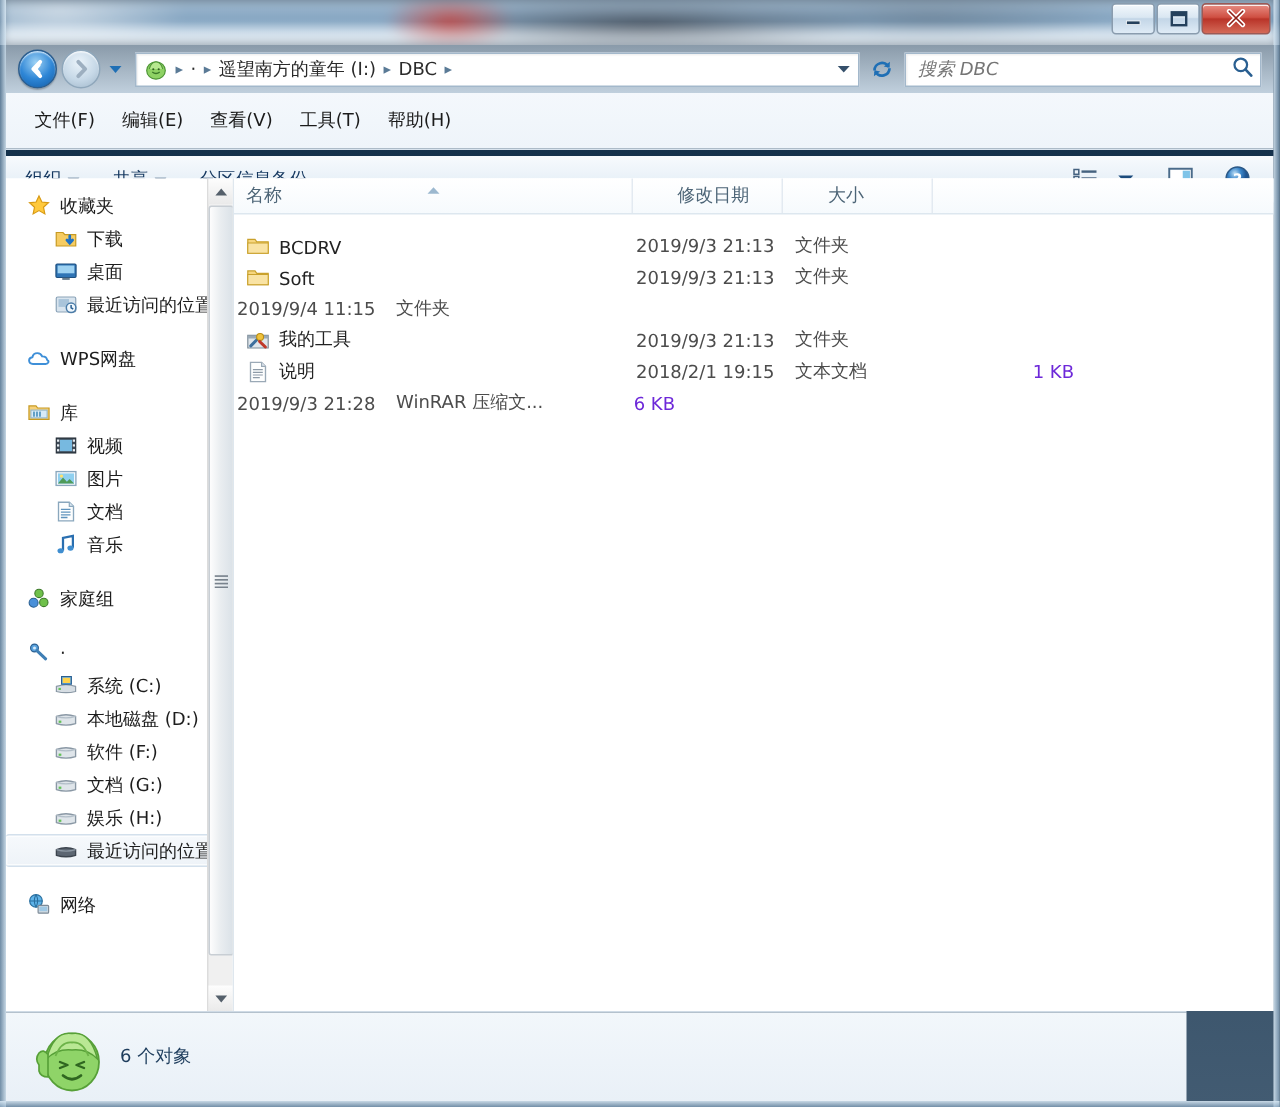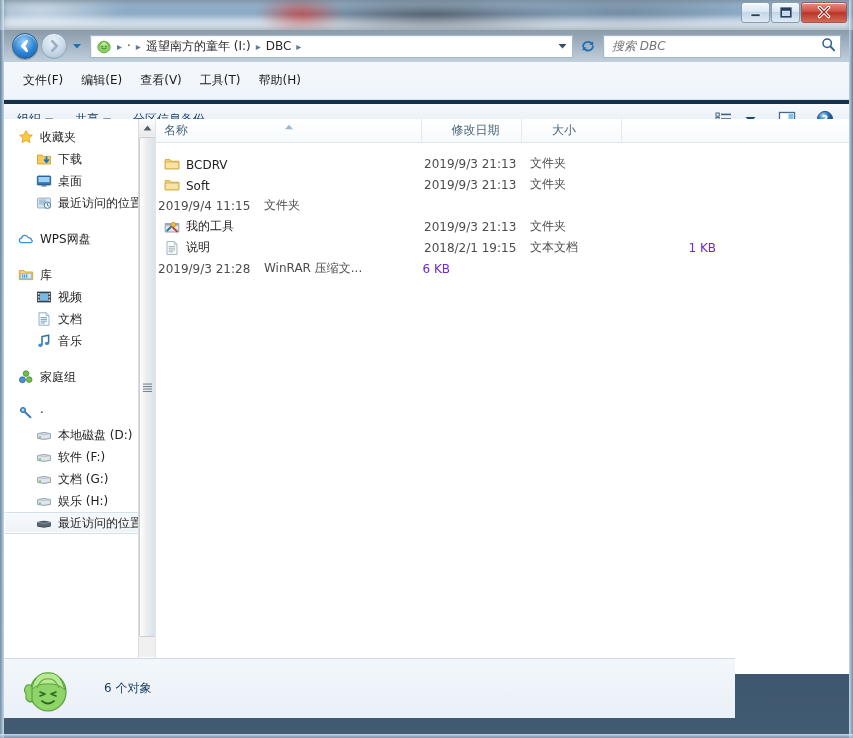--- a/index.html
+++ b/index.html
@@ -208,24 +208,24 @@
     font-size: 12px; color: #222; cursor: default;
   }
   .cell-name { width: 266px; display:flex; align-items:flex-end; gap:6px; padding-left: 8px; overflow:hidden; white-space:nowrap; }
   .cell-date { width: 100px; color:#4c4c4c; padding-left:2px; }
   .cell-type { width: 128px; color:#4c4c4c; padding-left:8px; white-space:nowrap; overflow:hidden; }
   .cell-size { width: 78px; color:#6d28d9; text-align:right; padding-right: 12px; }
   .row-ico { width:16px; height:16px; flex:none; display:block; }
 
   
   #statusbar {
-    position: absolute; left: 4px; top: 658px; width: 731px; height: 60px;
+    position: absolute; left: 4px; top: 674px; width: 787px; height: 60px;
     background: linear-gradient(180deg,#f2f7fb 0%, #e9f0f7 100%);
     border-top: 1px solid #cfdbe6;
-    display: flex; align-items: center; padding-left: 16px; gap: 32px;
+    display: flex; align-items: center; padding-left: 16px; gap: 8px;
   }
   #status-text { font-size: 12px; color: #1d3c5c; }
 </style>
 </head>
 <body>
 
 <div id="window">
 
   <div id="titlebar">
     <div class="glass-bg"></div>
@@ -448,20 +448,29 @@
                 <rect x="2" y="10.4" width="1.5" height="1.5"></rect>
             <rect x="12.5" y="4" width="1.5" height="1.5"></rect>
                 <rect x="12.5" y="7.2" width="1.5" height="1.5"></rect>
                 <rect x="12.5" y="10.4" width="1.5" height="1.5"></rect>
               </g>
           </svg>
           <span>视频</span>
         </div>
         <div class="tree-row indent1">
           <svg class="tree-ico" viewBox="0 0 16 16">
+            <rect x="1.4" y="3.4" width="13.2" height="9.2" fill="#fbfdff" stroke="#8aa7bd" stroke-width="0.9"></rect>
+            <rect x="2.6" y="4.6" width="10.8" height="6.8" fill="#8fd0f0"></rect>
+            <path d="M2.6 11.4 L6 7.4 L8.6 10.2 L10.4 8.4 L13.4 11.4 Z" fill="#4f9b59"></path>
+            <circle cx="5" cy="6.4" r="1.1" fill="#ffe06a"></circle>
+          </svg>
+          <span>图片</span>
+        </div>
+        <div class="tree-row indent1">
+          <svg class="tree-ico" viewBox="0 0 16 16">
             <path d="M3 1.8 L10.2 1.8 L13 4.6 L13 14.2 L3 14.2 Z" fill="#fdfefe" stroke="#8aa7bd" stroke-width="0.9"></path>
             <path d="M10.2 1.8 L10.2 4.6 L13 4.6" fill="#dce9f3" stroke="#8aa7bd" stroke-width="0.8"></path>
             <g stroke="#5f93bd" stroke-width="0.9">
                 <path d="M4.6 6.6 H11"></path>
                 <path d="M4.6 8.4 H11"></path>
                 <path d="M4.6 10.2 H11"></path>
                 <path d="M4.6 12 H9"></path>
               </g>
           </svg>
           <span>文档</span>
@@ -491,20 +500,29 @@
         <div class="tree-row">
           <svg class="tree-ico" viewBox="0 0 16 16">
             <circle cx="5" cy="5" r="2.6" fill="#5aa2dd" stroke="#2a5f91" stroke-width="0.8"></circle>
             <path d="M6.6 6.8 L12.4 12.2" stroke="#3f7fb5" stroke-width="2.1" stroke-linecap="round"></path>
             <circle cx="5" cy="5" r="1" fill="#d9ecfa"></circle>
           </svg>
           <span>·</span>
         </div>
         <div class="tree-row indent1">
           <svg class="tree-ico" viewBox="0 0 16 16">
+            <path d="M1.6 8.6 Q8 6.4 14.4 8.6 L14.4 12 Q8 13.6 1.6 12 Z" fill="#d6dde3" stroke="#8a98a5" stroke-width="0.8"></path>
+            <rect x="3" y="9.6" width="1.6" height="1.4" fill="#63c257"></rect>
+            <path d="M5 2 L11.6 2 L11.6 7.2 L5 7.2 Z" fill="#5ba3dd" stroke="#2a5f91" stroke-width="0.7"></path>
+            <path d="M5.8 2.8 L10.8 2.8 L10.8 6.4 L5.8 6.4 Z" fill="#ffd34d"></path>
+          </svg>
+          <span>系统 (C:)</span>
+        </div>
+        <div class="tree-row indent1">
+          <svg class="tree-ico" viewBox="0 0 16 16">
             <path d="M1.6 6.6 Q8 4.4 14.4 6.6 L14.4 11.4 Q8 13.4 1.6 11.4 Z" fill="#dfe5ea" stroke="#8a98a5" stroke-width="0.9"></path>
             <path d="M1.6 6.6 Q8 8.6 14.4 6.6" fill="none" stroke="#b2bec8" stroke-width="0.8"></path>
             <rect x="3.1" y="9.4" width="1.8" height="1.5" fill="#63c257"></rect>
           </svg>
           <span>本地磁盘 (D:)</span>
         </div>
         <div class="tree-row indent1">
           <svg class="tree-ico" viewBox="0 0 16 16">
             <path d="M1.6 6.6 Q8 4.4 14.4 6.6 L14.4 11.4 Q8 13.4 1.6 11.4 Z" fill="#dfe5ea" stroke="#8a98a5" stroke-width="0.9"></path>
             <path d="M1.6 6.6 Q8 8.6 14.4 6.6" fill="none" stroke="#b2bec8" stroke-width="0.8"></path>
@@ -531,20 +549,29 @@
         <div class="tree-row indent1 selected">
           <svg class="tree-ico" viewBox="0 0 16 16">
             <path d="M1.6 7.4 Q8 5 14.4 7.4 L14.4 11.2 Q8 13.2 1.6 11.2 Z" fill="#5c6672" stroke="#3c444e" stroke-width="0.9"></path>
             <path d="M1.6 7.4 Q8 9.4 14.4 7.4" fill="none" stroke="#8d98a4" stroke-width="0.8"></path>
           </svg>
           <span>最近访问的位置</span>
         </div>
 
         <div class="tree-gap"></div>
 
+        <div class="tree-row">
+          <svg class="tree-ico" viewBox="0 0 16 16">
+            <circle cx="6" cy="5.6" r="4.2" fill="#5fb3e8" stroke="#2a6f9e" stroke-width="0.8"></circle>
+            <path d="M1.8 5.6 H10.2 M6 1.4 Q8.2 5.6 6 9.8 M6 1.4 Q3.8 5.6 6 9.8" fill="none" stroke="#2a6f9e" stroke-width="0.7"></path>
+            <rect x="7.4" y="8.6" width="7" height="5.2" rx="0.6" fill="#cfd8e0" stroke="#7d8b98" stroke-width="0.8"></rect>
+            <rect x="8.3" y="9.4" width="5.2" height="3" fill="#9fc8e4"></rect>
+          </svg>
+          <span>网络</span>
+        </div>
       </div>
 
       <div id="nav-scroll">
         <div class="sb-arrow">
           <svg width="9" height="6" viewBox="0 0 9 6">
               <path d="M4.5 0.6 L8.4 5.4 L0.6 5.4 Z" fill="#55606b"></path>
             </svg>
         </div>
         <div id="nav-scroll-thumb">
           <svg width="9" height="9" viewBox="0 0 9 9">

